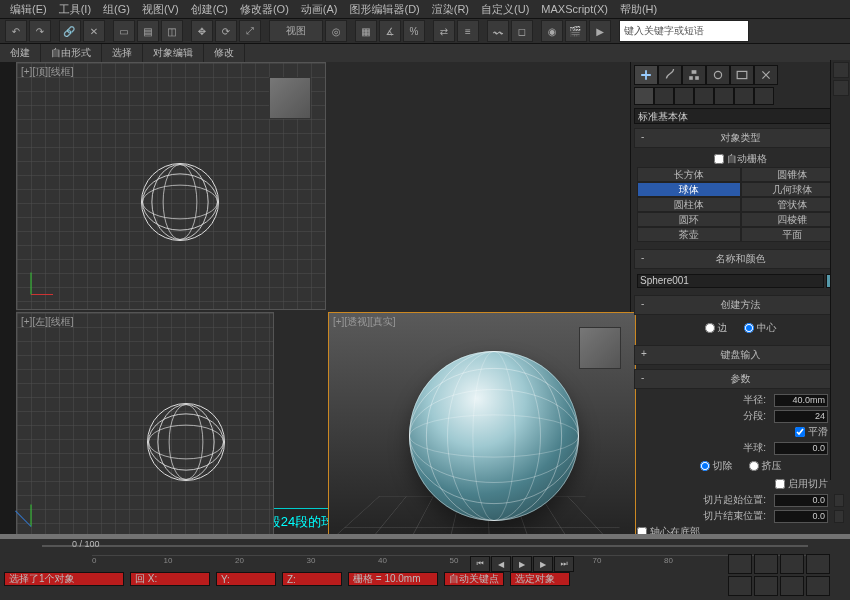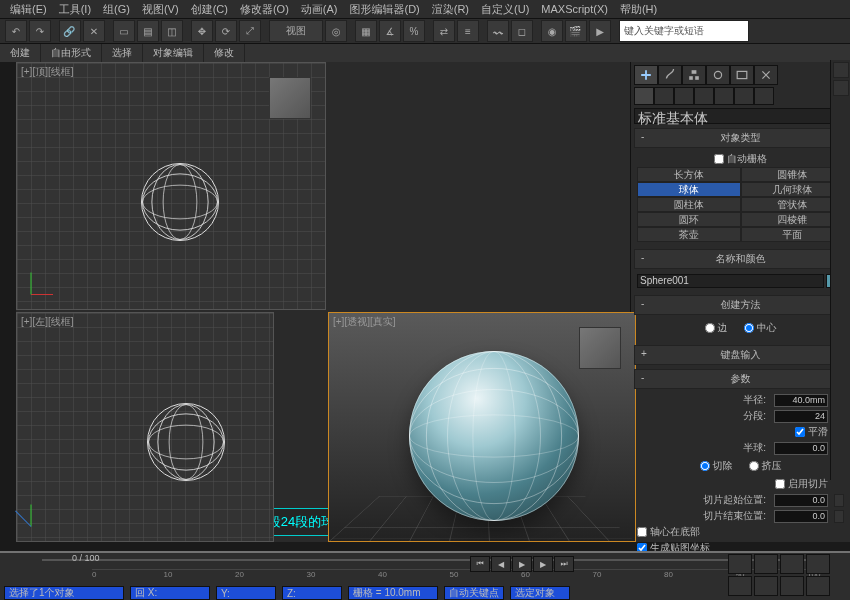--- a/index.html
+++ b/index.html
@@ -34,46 +34,46 @@
   .wiresphere::after { transform: scaleY(0.45);}
   .ws-inner { position:absolute; inset:0; border:1px solid #ddd; border-radius:50%; transform: scaleX(0.75);}
   .ws-inner2 { position:absolute; inset:0; border:1px solid #ddd; border-radius:50%; transform: scaleY(0.75);}
   .annot { position:absolute; left:86px; bottom:6px; width: 418px; height:28px; border:1px solid #0cc; color:#0ff; display:flex; align-items:center; padding:0 8px; font-size:13px; background: rgba(0,0,0,0.1);}
   .cmdpanel { width: 220px; background: #2a2a2a; border-left:1px solid #111; padding: 3px; font-size:10px; }
   .cp-tabs { display:flex; height:20px; }
   .cp-tabs .t { width: 24px; height:20px; background:#333; border:1px solid #111; display:flex; align-items:center; justify-content:center; }
   .cp-tabs .t svg { width:12px; height:12px; }
   .cp-subtabs { display:flex; height:18px; margin-top:2px;}
   .cp-subtabs .t { width: 20px; height:18px; background:#333; border:1px solid #111; }
-  .dropdown { width:100%; background:#222; border:1px solid #111; height:16px; margin-top:3px; padding:1px 3px; font-size:14px; color:#ccc; }
+  .dropdown { width:100%; background:#222; border:1px solid #111; height:16px; margin-top:3px; padding:1px 3px; font-size:10px; color:#ccc; }
   .rollout { margin-top:4px; }
   .rollout-hdr { text-align:center; background:#333; border:1px solid #222; padding:2px; font-size:10px; position: relative; }
   .rollout-hdr .minus { position:absolute; left:6px; }
   .rollout-body { padding:3px; }
   .chk { display:flex; align-items:center; gap:3px; padding:1px 0; font-size:10px; }
   .chk input { width:10px; height:10px; }
   .primgrid { display:flex; flex-wrap:wrap; }
   .primbtn { width:50%; height:15px; background:#333; border:1px solid #222; display:flex; align-items:center; justify-content:center; font-size:10px;}
   .primbtn.sel { background:#2a5aaa; color:#fff; }
   .namerow { display:flex; margin-top:2px; }
   .namerow .inp { flex:1; background:#222; border:1px solid #111; height:14px; padding:0 2px; color:#ccc; font-size:10px;}
   .namerow .sw { width:18px; height:14px; background:#5599aa; border:1px solid #111; margin-left:2px;}
   .radiorow { display:flex; gap:16px; justify-content:center; padding:2px 0;}
   .paramrow { display:flex; align-items:center; justify-content:flex-end; gap:6px; padding:1px 0;}
   .paramrow .lbl { flex:1; text-align:right; padding-right:2px;}
   .spinner { width:54px; height:13px; background:#111; border:1px solid #555; color:#ccc; padding:0 2px; display:flex; align-items:center; justify-content:flex-end; font-size:9px;}
   .spinbtn { width:10px; height:13px; background:#333; border:1px solid #222;}
-  .bottom { position:absolute; left:0; bottom:0; width:100%; height:49px; background:#2d2d2d; border-top:2px solid #737373; }
+  .bottom { position:absolute; left:0; bottom:0; width:100%; height:66px; background:#2d2d2d; border-top:5px solid #737373; }
   .timeslider { height:10px; position:relative; margin: 2px 42px;}
   .timeslider .track { position:absolute; top:4px; left:0; right:0; height:2px; background:#555;}
   .timeslider .lbl { position:absolute; top:-2px; left:30px; font-size:9px;}
   .ticks { height:14px; border-top:1px solid #444; margin: 4px 42px 0 92px; display:flex; justify-content:space-between; font-size:8px; color:#888;}
   .ticks span { width:1px; position:relative;}
   .status { display:flex; height:20px; align-items:center; padding:0 4px; gap:6px; font-size:10px;}
-  .status .field { background:#1d4ed8; border:1px solid #111; height:14px; padding:0 4px; display:flex; align-items:center;}
+  .status .field { background:#b91c1c; border:1px solid #111; height:14px; padding:0 4px; display:flex; align-items:center;}
   .viewcube { position:absolute; top:14px; right:14px; width:42px; height:42px; background: linear-gradient(135deg,#777,#555); border:1px solid #333; }
   .persp-grid { position:absolute; left:0; right:0; bottom:0; height:55%; background-image:
     linear-gradient(rgba(150,150,150,0.25) 1px, transparent 1px),
     linear-gradient(90deg, rgba(150,150,150,0.25) 1px, transparent 1px);
     background-size: 40px 24px; transform: perspective(220px) rotateX(58deg); transform-origin:bottom;}
   .shaded-sphere { position:absolute; left:80px; top:38px; width:170px; height:170px; border-radius:50%;
     background: radial-gradient(circle at 40% 28%, #eaf4f6 0%, #9fc9d1 30%, #4a7f8a 60%, #1f3a40 100%);
     box-shadow: 0 10px 20px rgba(0,0,0,0.4);}
   .shaded-sphere .wmerid { position:absolute; inset:0; border:1px solid rgba(255,255,255,0.4); border-radius:50%;}
   .nav-cluster { position:absolute; right:14px; bottom:4px; display:flex; flex-wrap:wrap; width:108px; gap:2px;}

